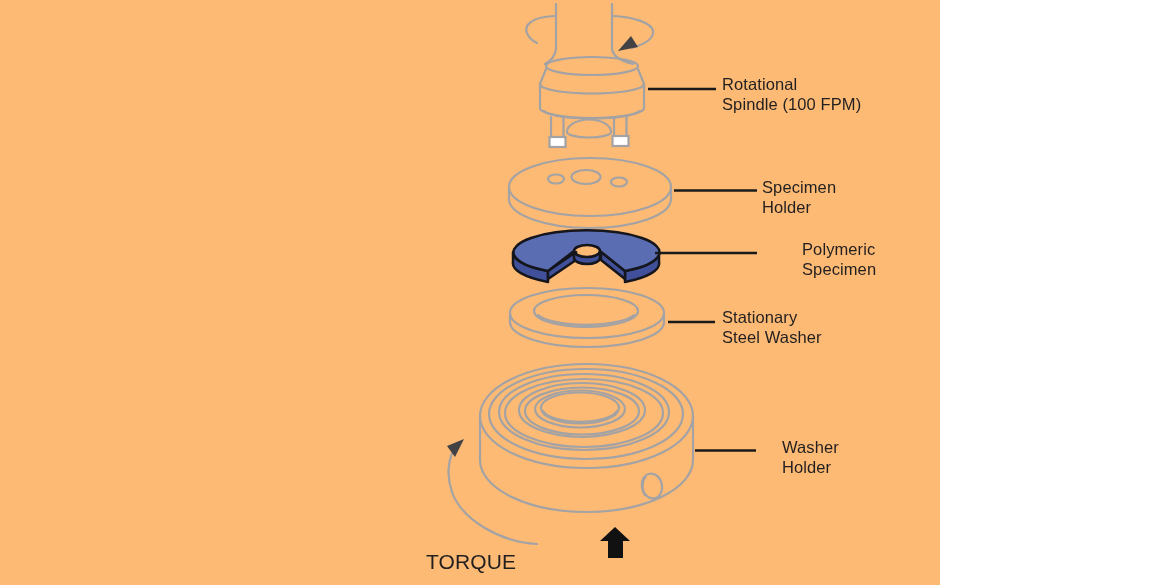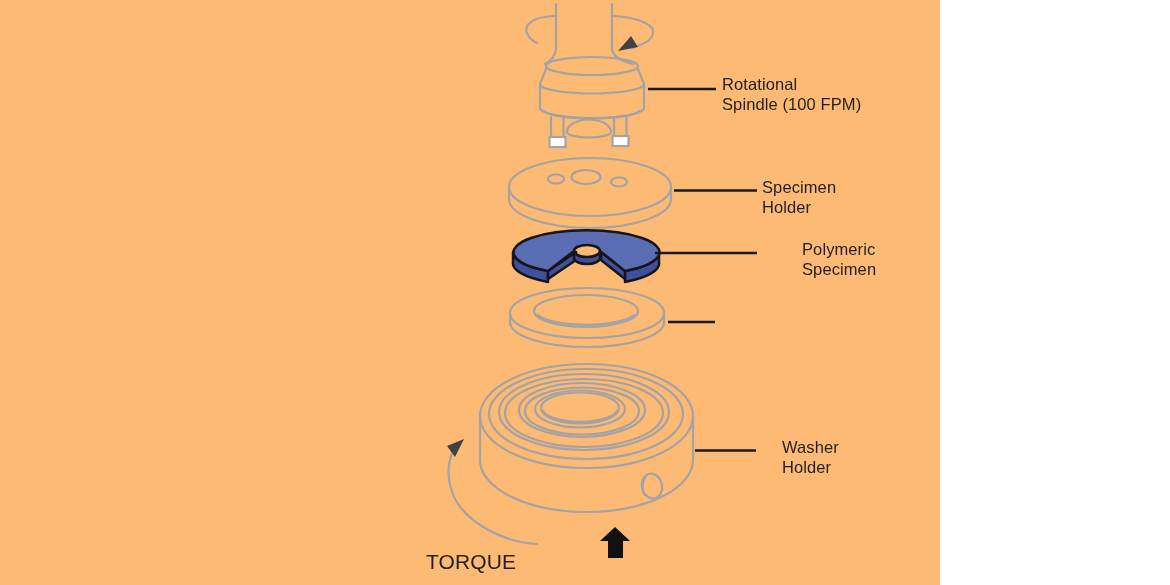--- a/index.html
+++ b/index.html
@@ -136,20 +136,22 @@
 
   <div class="label" style="left:722px; top:75px;">Rotational
 Spindle (100 FPM)</div>
 
   <div class="label" style="left:762px; top:178px;">Specimen
 Holder</div>
 
   <div class="label" style="left:782px; top:240px;margin-left:20px;">Polymeric
 Specimen</div>
 
+  <div class="label" style="left:722px; top:308px;">Stationary
+Steel Washer</div>
 
   <div class="label" style="left:762px; top:438px;margin-left:20px;">Washer
 Holder</div>
 
   <div class="label label-torque" style="left:426px; top:552px;">TORQUE</div>
 
 
 </div>
 
 </body></html>

